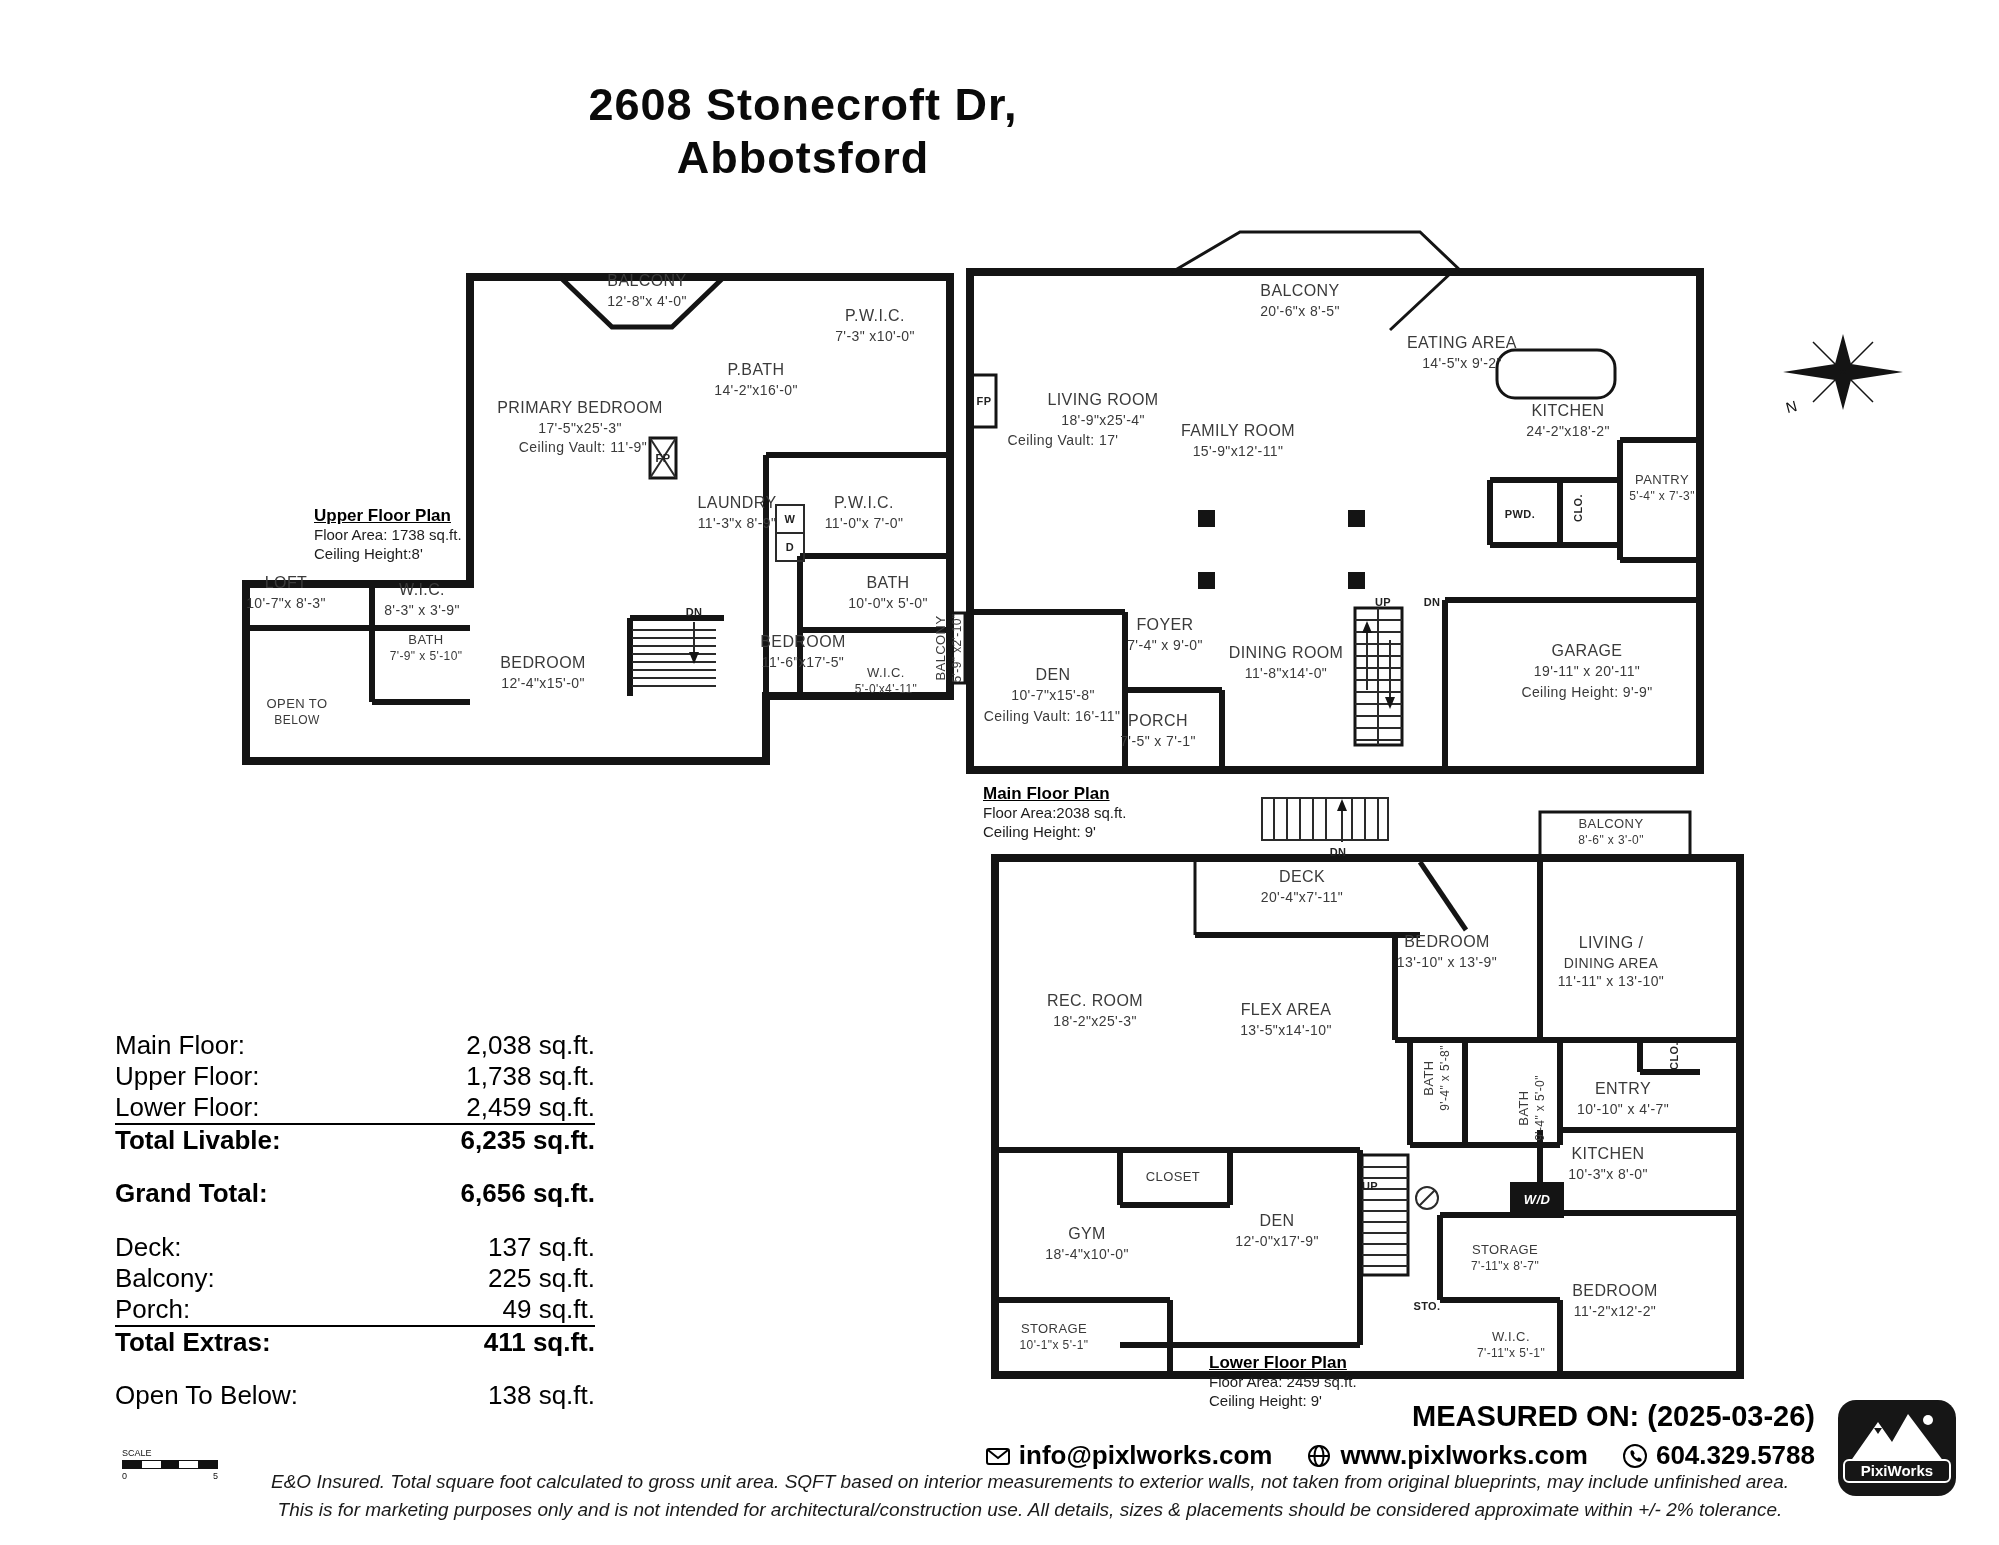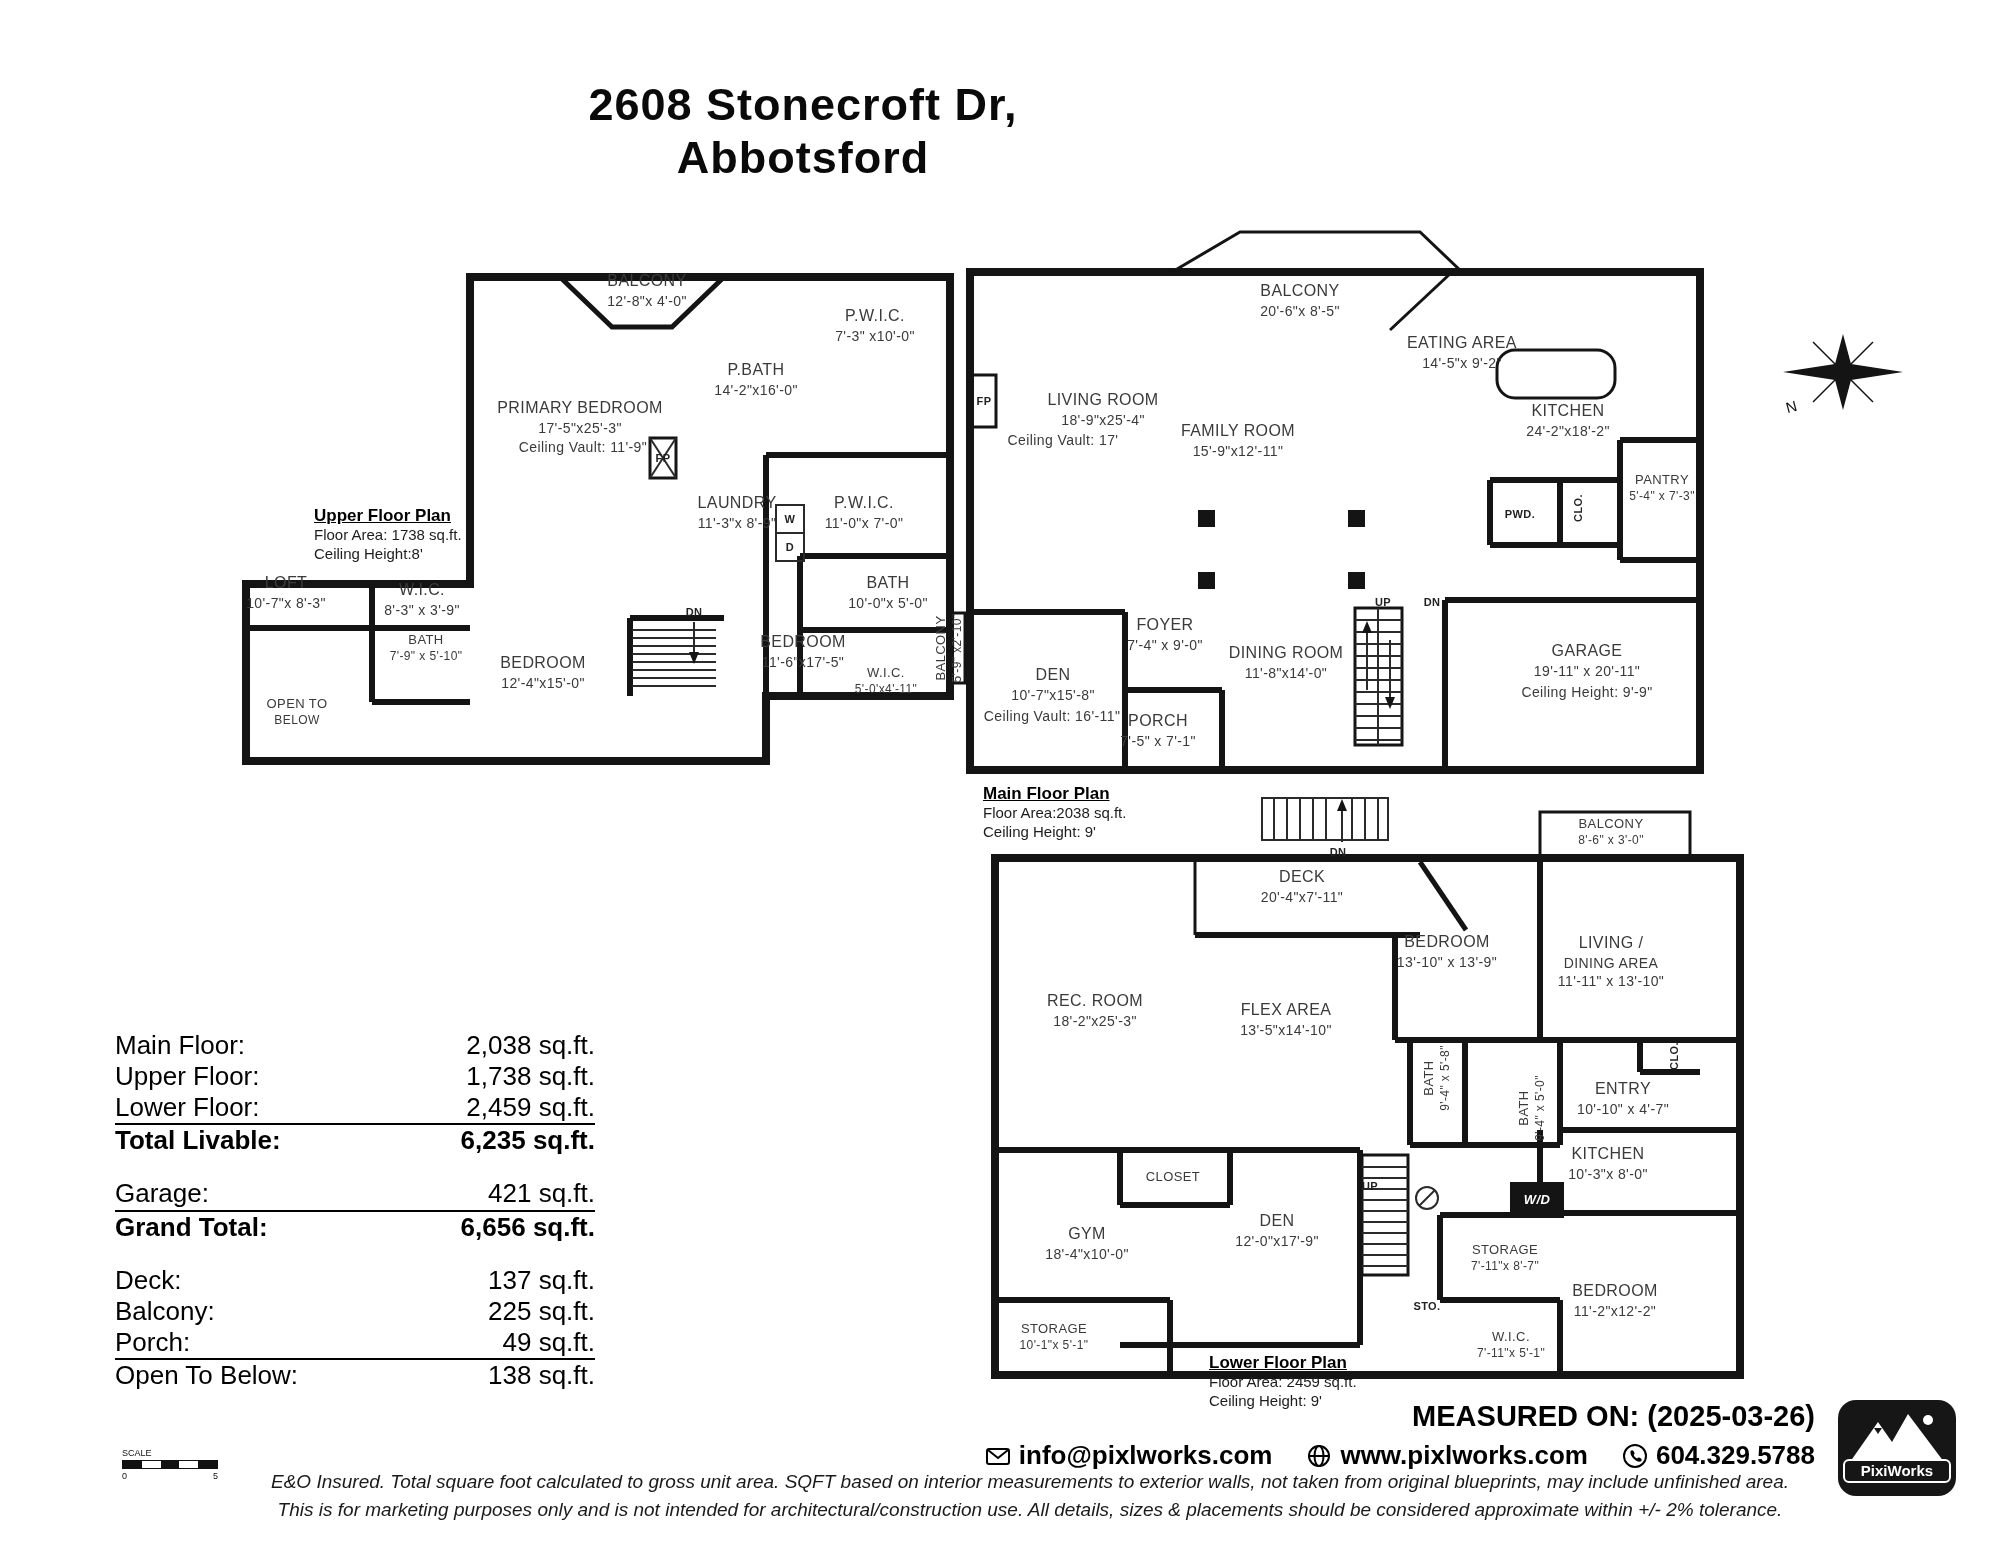--- a/index.html
+++ b/index.html
@@ -147,39 +147,39 @@
           <span>1,738 sq.ft.</span>
         </div>
         <div class="srow rule">
           <span>Lower Floor:</span>
           <span>2,459 sq.ft.</span>
         </div>
         <div class="srow b gap">
           <span>Total Livable:</span>
           <span>6,235 sq.ft.</span>
         </div>
-        <div class="srow rule">
-          <span>Garage:</span>
-          <span>421 sq.ft.</span>
-        </div>
         <div class="srow b gap">
           <span>Grand Total:</span>
           <span>6,656 sq.ft.</span>
         </div>
         <div class="srow">
           <span>Deck:</span>
           <span>137 sq.ft.</span>
         </div>
         <div class="srow">
           <span>Balcony:</span>
           <span>225 sq.ft.</span>
         </div>
         <div class="srow rule">
           <span>Porch:</span>
           <span>49 sq.ft.</span>
+        </div>
+        <div class="srow b gap">
+          <span>Total Extras:</span>
+          <span>411 sq.ft.</span>
         </div>
         <div class="srow">
           <span>Open To Below:</span>
           <span>138 sq.ft.</span>
         </div>
       </div>
   </div>
 
   <div class="measured">MEASURED ON: (2025-03-26)</div>
 

